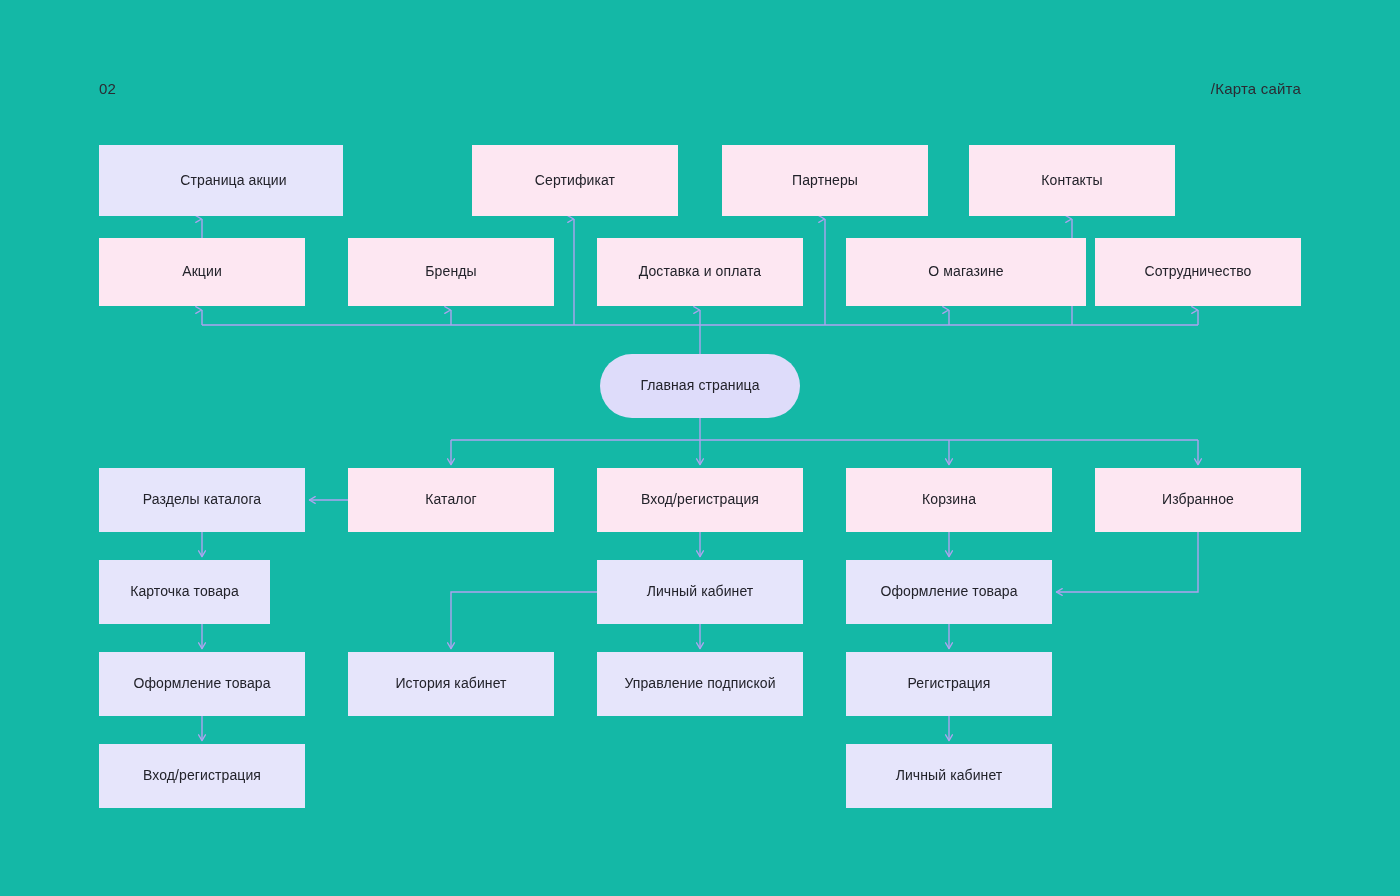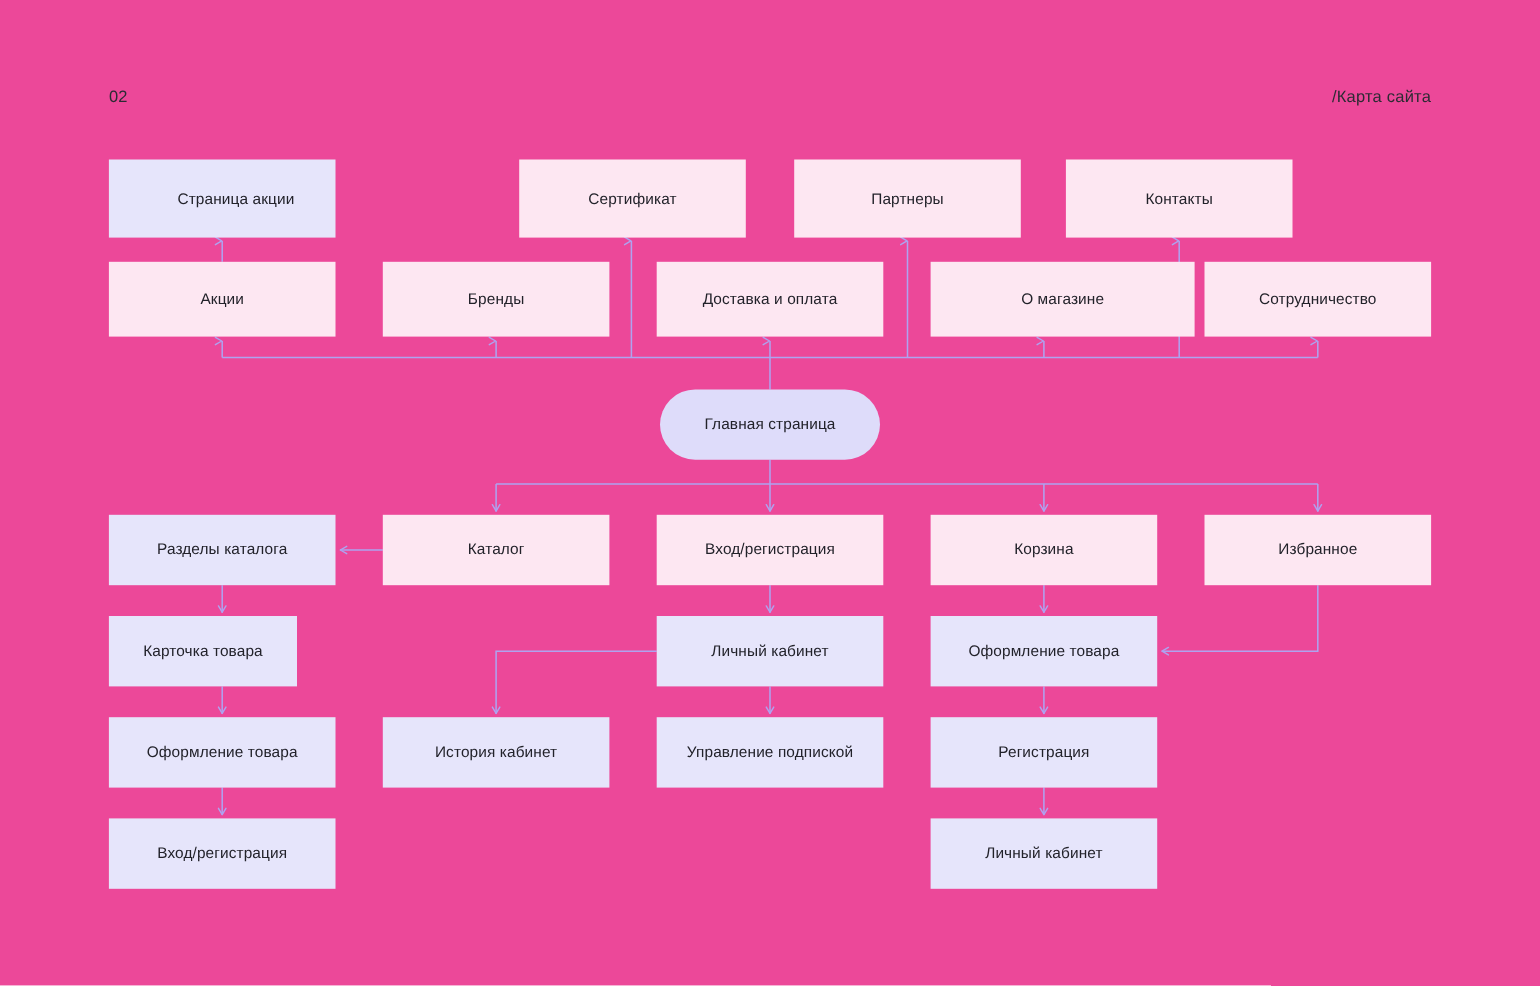--- a/index.html
+++ b/index.html
@@ -9,21 +9,21 @@
     background: #ffffff;
   }
   body {
     font-family: "Liberation Sans", sans-serif;
     -webkit-font-smoothing: antialiased;
   }
   #page {
     position: relative;
     width: 1400px;
     height: 896px;
-    background: #ec4899;
+    background: #14b8a6;
     overflow: hidden;
   }
   
   .hdr {
     position: absolute;
     font-size: 15px;
     color: #2b2b33;
     letter-spacing: .2px;
     white-space: nowrap;
   }
@@ -119,21 +119,21 @@
       <path d="M949,532 L949,557" marker-end="url(#ah)"></path>
 
       <path d="M1198,532 L1198,592 L1056,592" marker-end="url(#ah)"></path>
 
       <path d="M949,624 L949,649" marker-end="url(#ah)"></path>
       <path d="M949,716 L949,741" marker-end="url(#ah)"></path>
     </g>
   </svg>
 
   <div id="nodes">
-      <div class="node lavender" style="left: 99px; top: 145px; width: 206px; height: 71px; padding-left: 33px;">
+      <div class="node lavender" style="left: 99px; top: 145px; width: 244px; height: 71px; padding-left: 33px;">
         <span>Страница акции</span>
       </div>
       <div class="node pink" style="left: 472px; top: 145px; width: 206px; height: 71px;">
         <span>Сертификат</span>
       </div>
       <div class="node pink" style="left: 722px; top: 145px; width: 206px; height: 71px;">
         <span>Партнеры</span>
       </div>
       <div class="node pink" style="left: 969px; top: 145px; width: 206px; height: 71px;">
         <span>Контакты</span>

